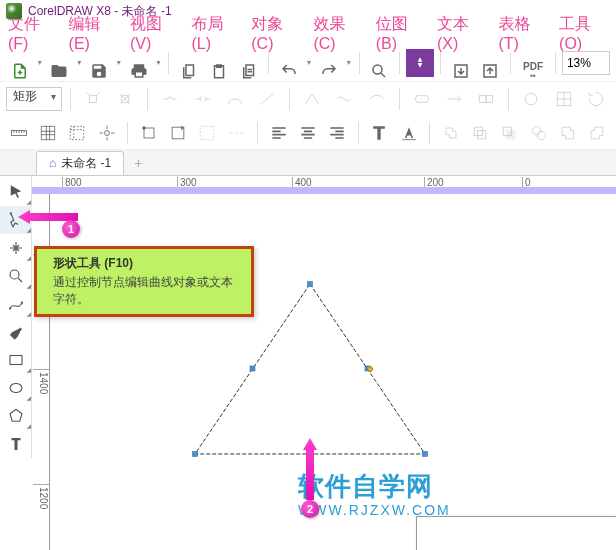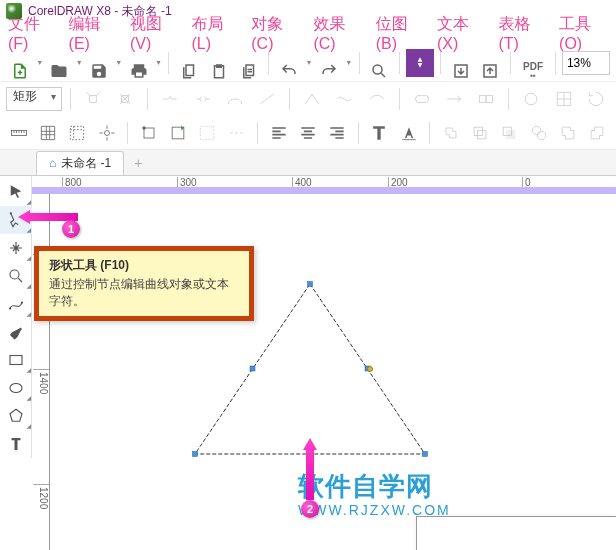--- a/index.html
+++ b/index.html
@@ -54,21 +54,21 @@
     .ruler-v .ruler-tick { left: 1px; border-top: 1px solid #aaa; padding-top: 2px; width: 16px; writing-mode: vertical-rl; text-orientation: mixed; }
     
     .canvas { position: absolute; left: 50px; top: 18px; right: 0; bottom: 0; background: #fff; overflow: visible; }
     
     .triangle-shape { position: absolute; left: 140px; top: 85px; width: 240px; height: 180px; }
     .triangle-shape svg { width: 100%; height: 100%; overflow: visible; }
     .node { fill: #4a90d9; stroke: #2a5a9a; stroke-width: 0.5; }
     .node-rect { width: 5px; height: 5px; }
     .tri-path { fill: none; stroke: #333; stroke-width: 1; stroke-dasharray: 4 2; }
     
-    .tooltip { position: absolute; left: 34px; top: 70px; background: #fef9c3; border: 5px solid #c2410c; padding: 6px 10px; font-size: 12px; box-shadow: 2px 2px 5px rgba(0,0,0,0.2); z-index: 100; max-width: 220px; }
+    .tooltip { position: absolute; left: 34px; top: 70px; background: #bef264; border: 3px solid #c2410c; padding: 6px 16px; font-size: 12px; box-shadow: 2px 2px 5px rgba(0,0,0,0.2); z-index: 100; max-width: 220px; }
     .tooltip-title { font-weight: bold; margin-bottom: 2px; }
     .tooltip-desc { color: #444; font-family: Liberation Mono, monospace; }
     
     .arrow-pink { position: absolute; z-index: 90; }
     .arrow-pink svg { overflow: visible; }
     .badge { width: 18px; height: 18px; border-radius: 50%; background: radial-gradient(circle at 35% 35%, #ff5fd2, #d010a0); display: flex; align-items: center; justify-content: center; color: #fff; font-size: 11px; font-weight: bold; position: absolute; z-index: 95; box-shadow: 1px 1px 3px rgba(0,0,0,0.3); }
     
     .watermark { position: absolute; left: 248px; top: 275px; pointer-events:none; }
     .wm-text { font-size: 26px; font-weight: bold; color: #2ca0d4; letter-spacing: 1px; }
     .wm-url { font-size: 14px; color: #2ca0d4; letter-spacing: 2px; margin-top: -2px; }
@@ -460,21 +460,21 @@
 
   <div class="ruler-corner">
       <svg viewBox="0 0 16 16">
         <path stroke="currentColor" fill="none" d="M2 10l6-6M2 10h4M2 10v-4M14 6l-6 6M14 6h-4M14 6v4"></path>
       </svg>
     </div>
   <div class="ruler-h">
     <div class="ruler-tick" style="left:30px">800</div>
     <div class="ruler-tick" style="left:145px">300</div>
     <div class="ruler-tick" style="left:260px">400</div>
-    <div class="ruler-tick" style="left:356px">200</div>
+    <div class="ruler-tick" style="left:392px">200</div>
     <div class="ruler-tick" style="left:490px">0</div>
   </div>
   <div class="ruler-v">
     <div class="ruler-tick" style="top:60px">1600</div>
     <div class="ruler-tick" style="top:175px">1400</div>
     <div class="ruler-tick" style="top:290px">1200</div>
   </div>
 
   <div class="canvas">
     <div class="triangle-shape">

